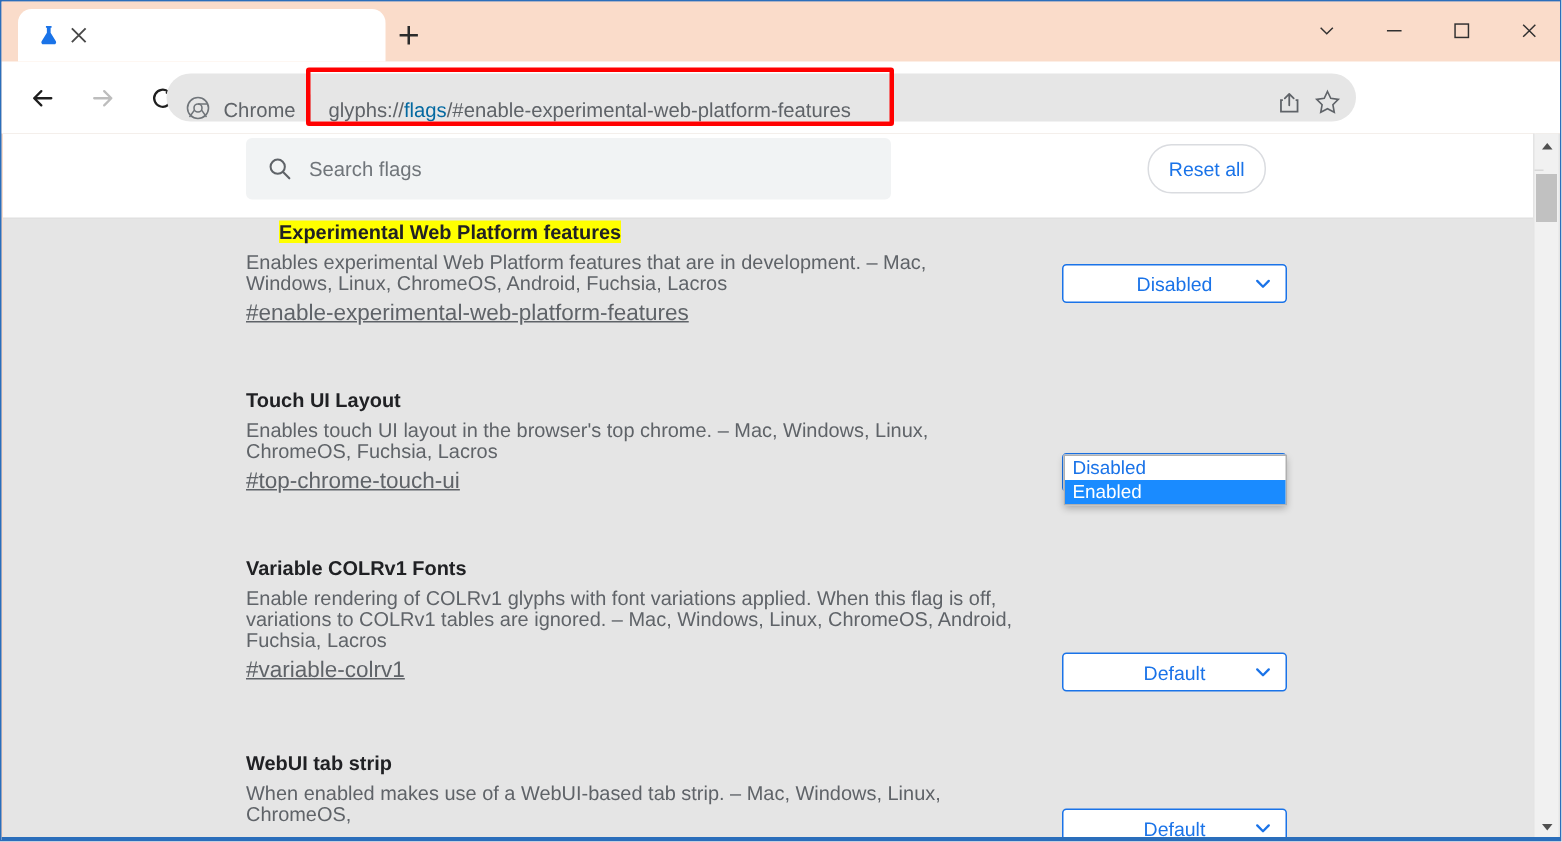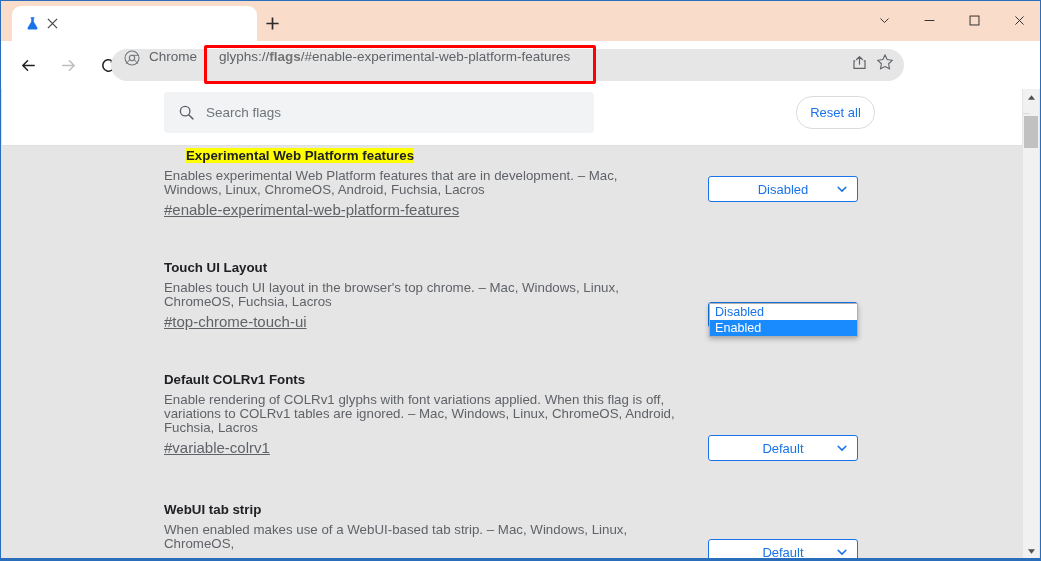--- a/index.html
+++ b/index.html
@@ -89,21 +89,21 @@
   }
   .nav-btn:first-child { margin-left: 10px; }
 
   .omnibox {
     position: absolute;
     left: 110px; top: 8px;
     width: 793px; height: 32px;
     background: #e6e6e6;
     border-radius: 16px;
     display: flex;
-    align-items: flex-start;
+    align-items: flex-end;
   }
   .omni-chrome-icon {
     margin-left: 12px;
     width: 18px; height: 18px;
     display: flex; align-items: center; justify-content: center;
   }
   .omni-chrome-label {
     margin-left: 8px;
     font-size: 13.5px;
     color: #5f6368;
@@ -112,21 +112,21 @@
     margin-left: 9px;
     width: 1px; height: 18px;
     background: #bdbdbd;
   }
   .omni-url {
     margin-left: 12px;
     font-size: 13.5px;
     color: #5f6368;
     white-space: nowrap;
   }
-  .omni-url b { color: #737373; font-weight: bold; }
+  .omni-url b { color: #0369a1; font-weight: normal; }
   .omni-right {
     position: absolute;
     right: 6px;
     display: flex;
     align-items: center;
   }
   .omni-icon-btn {
     width: 26px; height: 26px;
     display: flex; align-items: center; justify-content: center;
   }
@@ -183,21 +183,21 @@
     width: 20px; height: 20px;
     display: flex; align-items: center; justify-content: center;
   }
   .search-placeholder {
     margin-left: 10px;
     font-size: 13.5px;
     color: #70757a;
   }
   .reset-all {
     position: absolute;
-    left: 794px; top: 7px;
+    left: 763px; top: 7px;
     width: 77px; height: 31px;
     border: 1px solid #dadce0;
     border-radius: 16px;
     background: #ffffff;
     color: #1a73e8;
     font-size: 13px;
     font-family: "Liberation Sans", sans-serif;
     display: flex; align-items: center; justify-content: center;
     cursor: pointer;
   }
@@ -522,21 +522,21 @@
             <svg width="12" height="12" viewBox="0 0 14 14">
               <path d="M2.5 5 L7 9.5 L11.5 5" stroke="#1a73e8" stroke-width="1.8" fill="none" stroke-linecap="round" stroke-linejoin="round"></path>
             </svg>
           </span>
         </div>
       </div>
 
       <div class="flag-row" style="top:224px;">
         <div class="flag-text" style="top:0px;">
           <div>
-            <span class="flag-title">Default COLRv1 Fonts</span>
+            <span class="flag-title">Variable COLRv1 Fonts</span>
           </div>
           <div class="flag-desc">Enable rendering of COLRv1 glyphs with font variations applied. When this flag is off, variations to COLRv1 tables are ignored. – Mac, Windows, Linux, ChromeOS, Android, Fuchsia, Lacros</div>
           <a class="flag-anchor">#variable-colrv1</a>
         </div>
         <div class="flag-select" style="top:65px;">
           <span class="sel-label">Default</span>
           <span class="sel-caret">
             <svg width="12" height="12" viewBox="0 0 14 14">
               <path d="M2.5 5 L7 9.5 L11.5 5" stroke="#1a73e8" stroke-width="1.8" fill="none" stroke-linecap="round" stroke-linejoin="round"></path>
             </svg>

